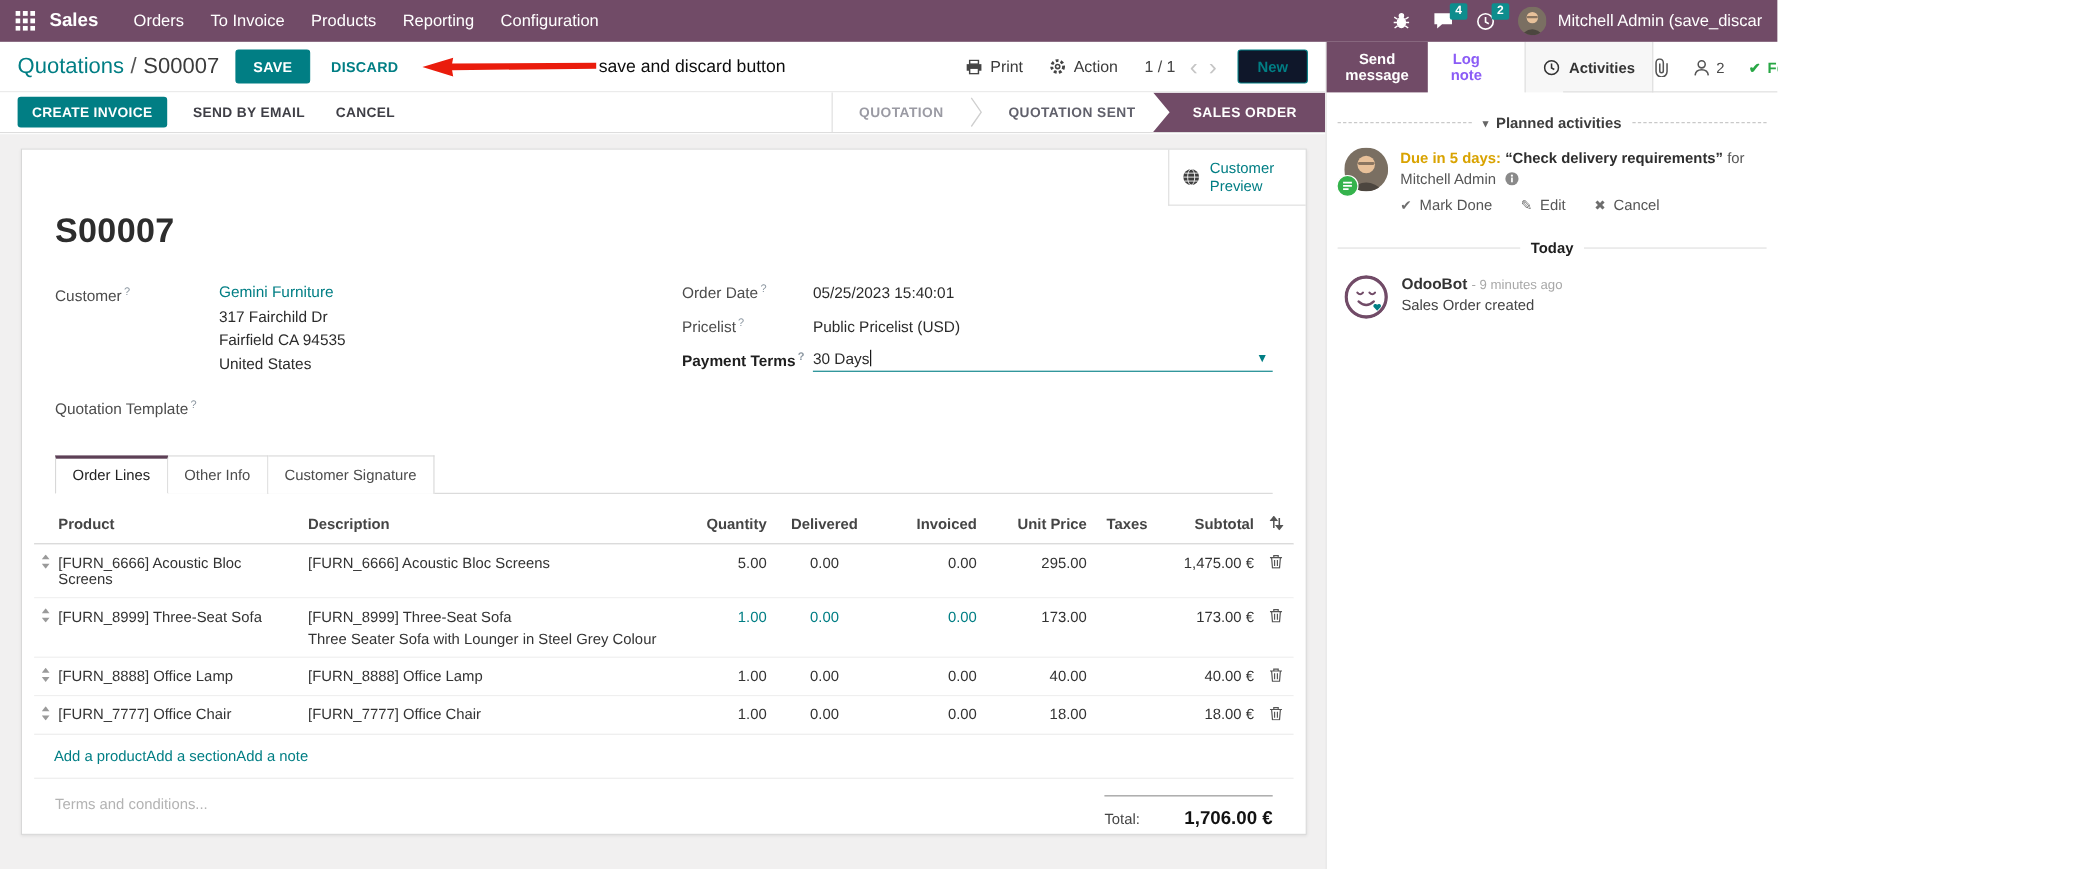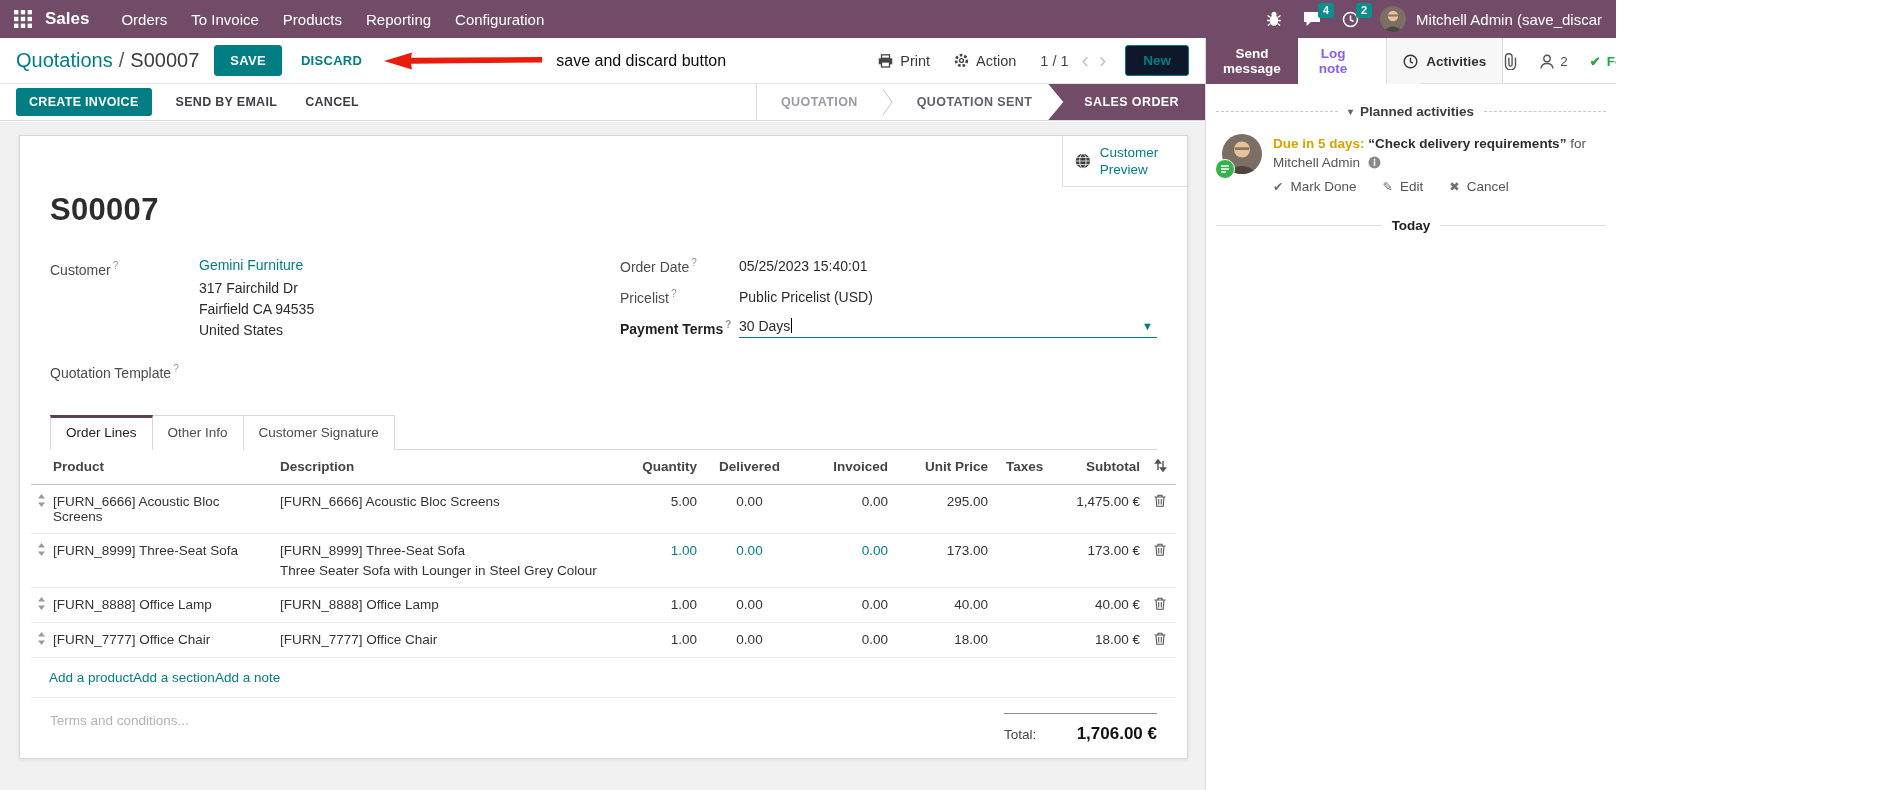--- a/index.html
+++ b/index.html
@@ -25,21 +25,21 @@
 
   
   .left-pane{position:absolute;top:38px;left:0;width:1205px;bottom:0;background:#fff}
   .control-bar{height:46px;display:flex;align-items:center;padding:0 16px;border-bottom:1px solid #e3e3e3;background:#fff}
   .breadcrumb{font-size:20px;color:#454545;margin-right:15px;white-space:nowrap}
   .breadcrumb a{color:var(--primary);text-decoration:none;cursor:pointer}
   .bc-sep{color:#555;margin:0 6px}
   .bc-current{color:#3c3c3c}
   .btn-save{background:var(--primary);color:#fff;border:1px solid var(--primary);font-weight:bold;font-size:13px;padding:7px 15px;border-radius:3px;cursor:pointer;margin-right:13px;letter-spacing:.3px;font-family:inherit}
   .btn-discard{background:none;border:none;color:var(--primary);font-weight:bold;font-size:13px;padding:7px 6px;cursor:pointer;letter-spacing:.3px;font-family:inherit}
-  .annotation{display:flex;align-items:center;margin-left:14px;gap:12px}
+  .annotation{display:flex;align-items:center;margin-left:14px;gap:0}
   .annot-text{font-size:16px;color:#0c0c0c;white-space:nowrap}
   .control-right{margin-left:auto;display:flex;align-items:center}
   .ctl{display:inline-flex;align-items:center;gap:7px;font-size:14.5px;color:#3a3a3a;cursor:pointer;margin-right:24px}
   .pager{font-size:14.5px;color:#444;margin-right:8px;white-space:nowrap}
   .pager-btn{font-size:22px;color:#c5c5c5;line-height:1;padding:0 5px;cursor:pointer}
   .btn-new{background:#0f172a;border:1px solid var(--primary);color:var(--primary);font-weight:bold;font-size:13.5px;padding:7px 17px;border-radius:3px;cursor:pointer;margin-left:14px;font-family:inherit}
 
   
   .actions-row{height:37px;display:flex;align-items:stretch;border-bottom:1px solid #ddd;padding-left:16px;background:#fff}
   .btn-primary{background:var(--primary);border:none;color:#fff;font-weight:bold;font-size:12.5px;padding:0 13px;margin:4px 14px 4px 0;border-radius:3px;cursor:pointer;letter-spacing:.3px;font-family:inherit}
@@ -72,21 +72,21 @@
   .cursor{display:inline-block;width:1px;height:15px;background:#000;margin-left:1px}
   .pt-caret{margin-left:auto;color:var(--primary);font-size:11px;padding-right:4px;cursor:pointer}
 
   
   .tabs{display:flex;margin-top:31px;border-bottom:1px solid #d8d8d8}
   .tab{border:1px solid #d8d8d8;border-bottom:none;border-left:none;padding:9px 15px;font-size:13.5px;color:#4c4c4c;cursor:pointer;background:#fff;margin-bottom:-1px}
   .tab:first-child{border-left:1px solid #d8d8d8}
   .tab.active{border-top:3px solid #5d4056;padding-top:7px;color:#222;border-bottom:1px solid #fff}
 
   
-  .olines{margin:0 -19px;font-size:13.5px}
+  .olines{margin:11px -19px;font-size:13.5px}
   .ol-head{display:flex;border-bottom:1px solid #c3c3c3;color:#454545;font-weight:bold;align-items:center}
   .ol-head>span,.orow>span{padding:9px 4px}
   .c-handle{width:18px;padding:9px 0 9px 6px!important;color:#9a9a9a}
   .c-product{width:227px}
   .c-desc{width:340px}
   .c-qty{width:85px;text-align:right}
   .c-del{width:97px;text-align:center}
   .c-inv{width:94px;text-align:right}
   .c-price{width:100px;text-align:right}
   .c-tax{width:55px;padding-left:14px!important}
@@ -523,15 +523,33 @@
         </div>
       </div>
     </div>
 
     <div class="divider solid">
       <span class="line"></span>
       <span class="today-label">Today</span>
       <span class="line"></span>
     </div>
 
+    <div class="message">
+      <span class="avatar-lg">
+        <svg width="40" height="40" viewBox="0 0 40 40">
+            <circle cx="20" cy="20" r="18.2" fill="#fff" stroke="#714B67" stroke-width="3"></circle>
+            <path d="M12 16 q2.5 3 5 0" fill="none" stroke="#714B67" stroke-width="2" stroke-linecap="round"></path>
+            <path d="M23 16 q2.5 3 5 0" fill="none" stroke="#714B67" stroke-width="2" stroke-linecap="round"></path>
+            <path d="M13 24 q7 6.5 14 0" fill="none" stroke="#714B67" stroke-width="2" stroke-linecap="round"></path>
+            <path d="M30 27 c-1.6-1.6-4.6 0-3 2.4 l3 3.2 3-3.2 c1.6-2.4-1.4-4-3-2.4z" fill="#017e84"></path>
+          </svg>
+      </span>
+      <div class="msg-body">
+        <div class="msg-line1">
+          <span class="msg-author">OdooBot</span>
+          <span class="time">- 9 minutes ago</span>
+        </div>
+        <div class="msg-text">Sales Order created</div>
+      </div>
+    </div>
   </aside>
 
 </div>
 
 </body></html>

